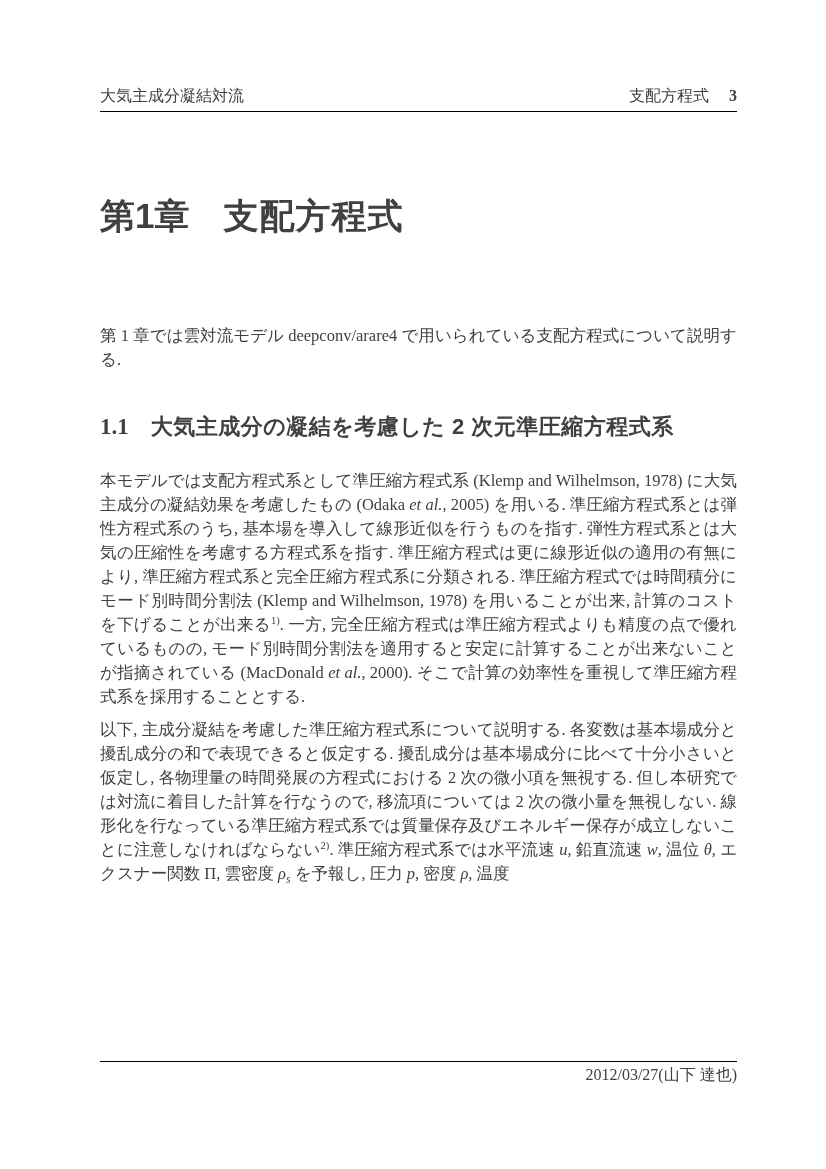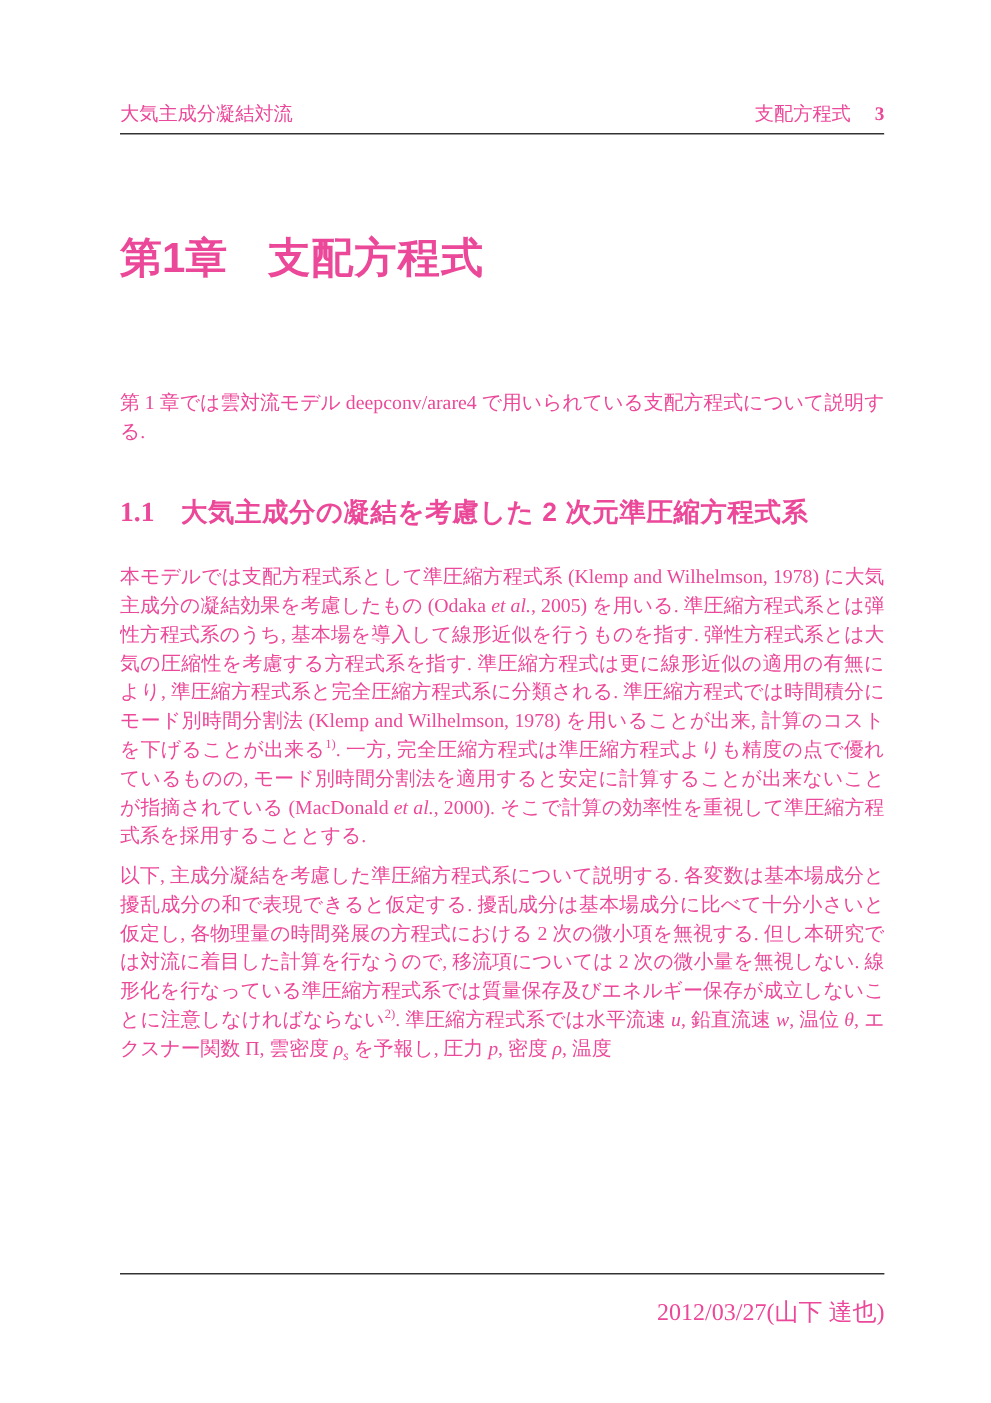--- a/index.html
+++ b/index.html
@@ -2,21 +2,21 @@
 <html><head>
 <meta charset="utf-8">
 <title>支配方程式</title>
 <style>
   html, body { margin: 0; padding: 0; background: #ffffff; }
   .page {
     position: relative;
     width: 826px;
     height: 1169px;
     background: #ffffff;
-    color: #ec4899;
+    color: #404040;
     font-family: "Liberation Serif", "DejaVu Serif", serif;
     overflow: hidden;
   }
   .content {
     position: absolute;
     left: 100px;
     top: 86px;
     width: 637px;
     height: 894px;
     overflow: hidden;
@@ -97,22 +97,22 @@
   .footer {
     position: absolute;
     left: 100px;
     right: 89px;
     top: 1061px;
     background: #ffffff;
   }
   .footer-rule { border-top: 1px solid #000; }
   .footer-text {
     text-align: right;
-    font-size: 20px;
-    margin-top: 18px;
+    font-size: 16px;
+    margin-top: 3px;
   }
 </style>
 </head>
 <body>
 
 <div class="page">
 
   <div class="content">
 
     <div class="header-row">

